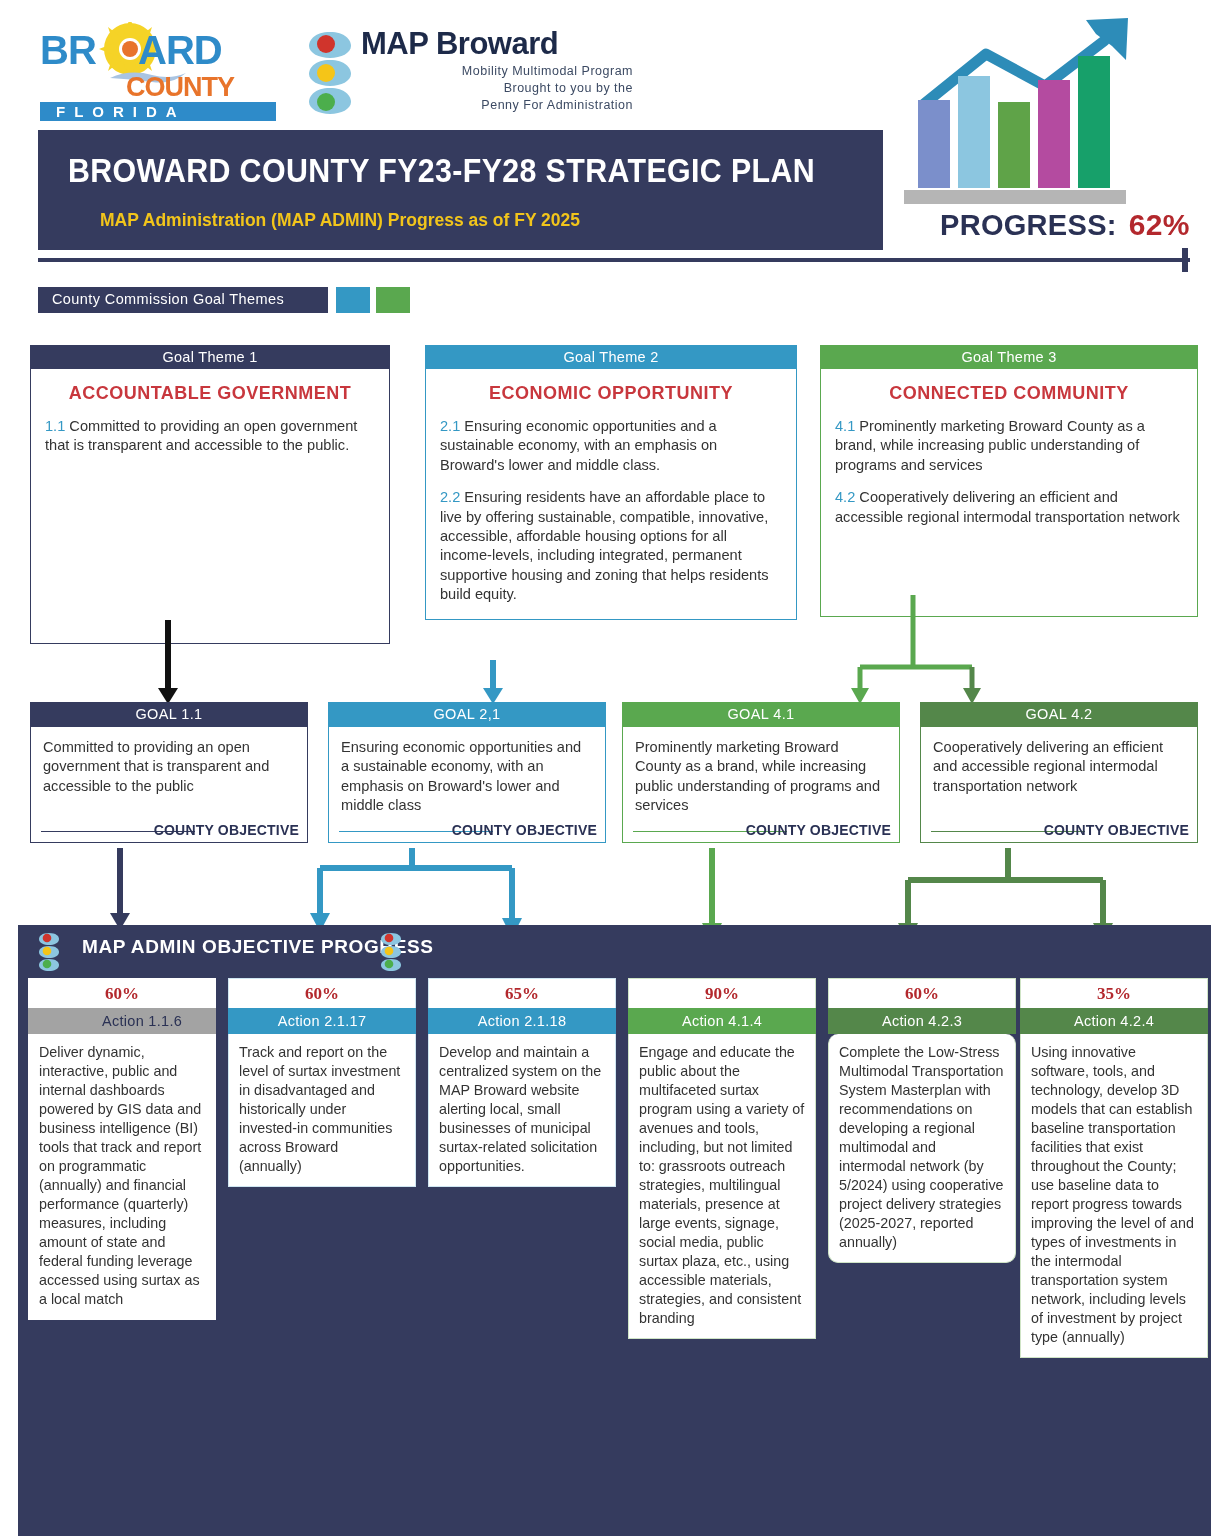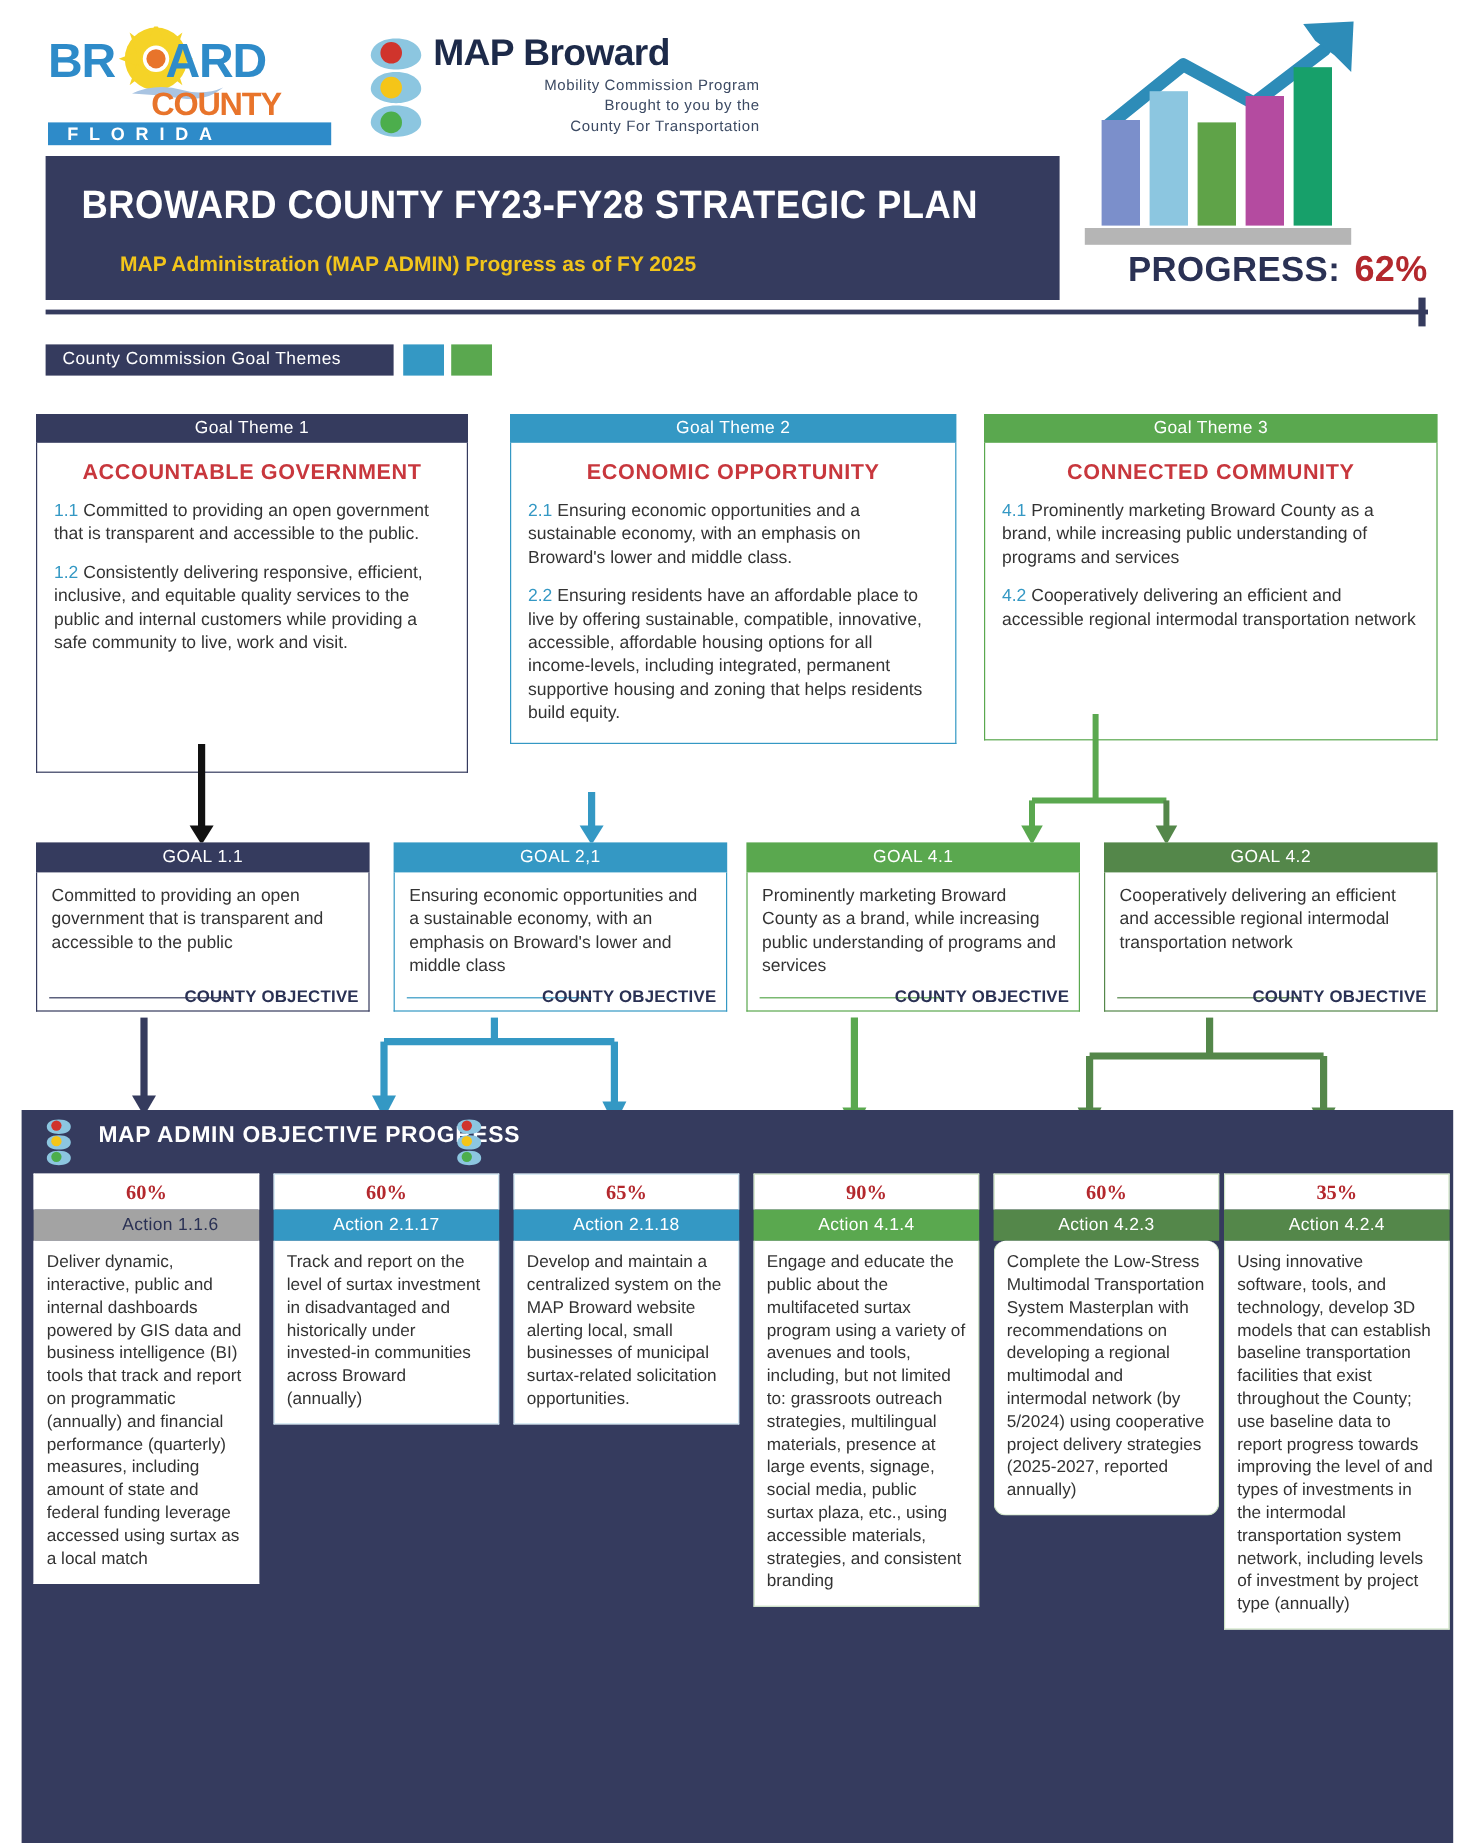--- a/index.html
+++ b/index.html
@@ -157,23 +157,23 @@
 <div class="abs" id="map-logo">
   <svg class="abs" width="50" height="86" viewBox="0 0 50 86" style="left:0;top:2px;">
     <path d="M25 2 C40 2 46 10 46 16 C46 23 36 28 25 28 C14 28 4 23 4 16 C4 10 10 2 25 2z" fill="#8CC6E0"></path>
     <path d="M25 30 C40 30 46 38 46 44 C46 51 36 56 25 56 C14 56 4 51 4 44 C4 38 10 30 25 30z" fill="#8CC6E0"></path>
     <path d="M25 58 C40 58 46 66 46 72 C46 79 36 84 25 84 C14 84 4 79 4 72 C4 66 10 58 25 58z" fill="#8CC6E0"></path>
     <circle cx="21" cy="14" r="9" fill="#D0342C"></circle>
     <circle cx="21" cy="43" r="9" fill="#F5C518"></circle>
     <circle cx="21" cy="72" r="9" fill="#4CAE4C"></circle>
   </svg>
   <div class="abs map-title" style="left:56px;top:0px;">MAP Broward</div>
-  <div class="abs map-sub" style="left:50px;top:36px;width:278px;">Mobility Commission Program</div>
+  <div class="abs map-sub" style="left:50px;top:36px;width:278px;">Mobility Multimodal Program</div>
   <div class="abs map-sub" style="left:50px;top:53px;width:278px;">Brought to you by the</div>
-  <div class="abs map-sub" style="left:50px;top:70px;width:278px;">County For Transportation</div>
+  <div class="abs map-sub" style="left:50px;top:70px;width:278px;">Penny For Administration</div>
 </div>
 
 <div class="abs" id="title-band">
   <div class="abs" id="plan-title">BROWARD COUNTY FY23-FY28 STRATEGIC PLAN</div>
   <div class="abs" id="plan-sub">MAP Administration (MAP ADMIN) Progress as of FY 2025</div>
 </div>
 
 <div class="abs" id="progress-block">
   <svg width="320" height="250" viewBox="0 0 320 250">
     <path d="M34 96 L96 46 L155 78 L214 33" stroke="#2D8CB8" stroke-width="11" fill="none" stroke-linecap="round" stroke-linejoin="round"></path>
@@ -196,21 +196,20 @@
   <div class="abs" id="legend-text">County Commission Goal Themes</div>
 </div>
 <div class="abs" id="legend-sw1"></div>
 <div class="abs" id="legend-sw2"></div>
 
 <div class="abs theme-card" id="theme1">
   <div class="theme-head">Goal Theme 1</div>
   <div class="theme-body">
     <div class="theme-name">ACCOUNTABLE GOVERNMENT</div>
     <p class="theme-p"><span class="num">1.1</span> <span>Committed to providing an open government that is transparent and accessible to the public.</span></p>
-    <p class="theme-p"><span class="num">1.2</span> <span>Consistently delivering responsive, efficient, inclusive, and equitable quality services to the public and internal customers while providing a safe community to live, work and visit.</span></p>
   </div>
 </div>
 
 <div class="abs theme-card" id="theme2">
   <div class="theme-head">Goal Theme 2</div>
   <div class="theme-body">
     <div class="theme-name">ECONOMIC OPPORTUNITY</div>
     <p class="theme-p"><span class="num">2.1</span> <span>Ensuring economic opportunities and a sustainable economy, with an emphasis on Broward's lower and middle class.</span></p>
     <p class="theme-p"><span class="num">2.2</span> <span>Ensuring residents have an affordable place to live by offering sustainable, compatible, innovative, accessible, affordable housing options for all income-levels, including integrated, permanent supportive housing and zoning that helps residents build equity.</span></p>
   </div>

